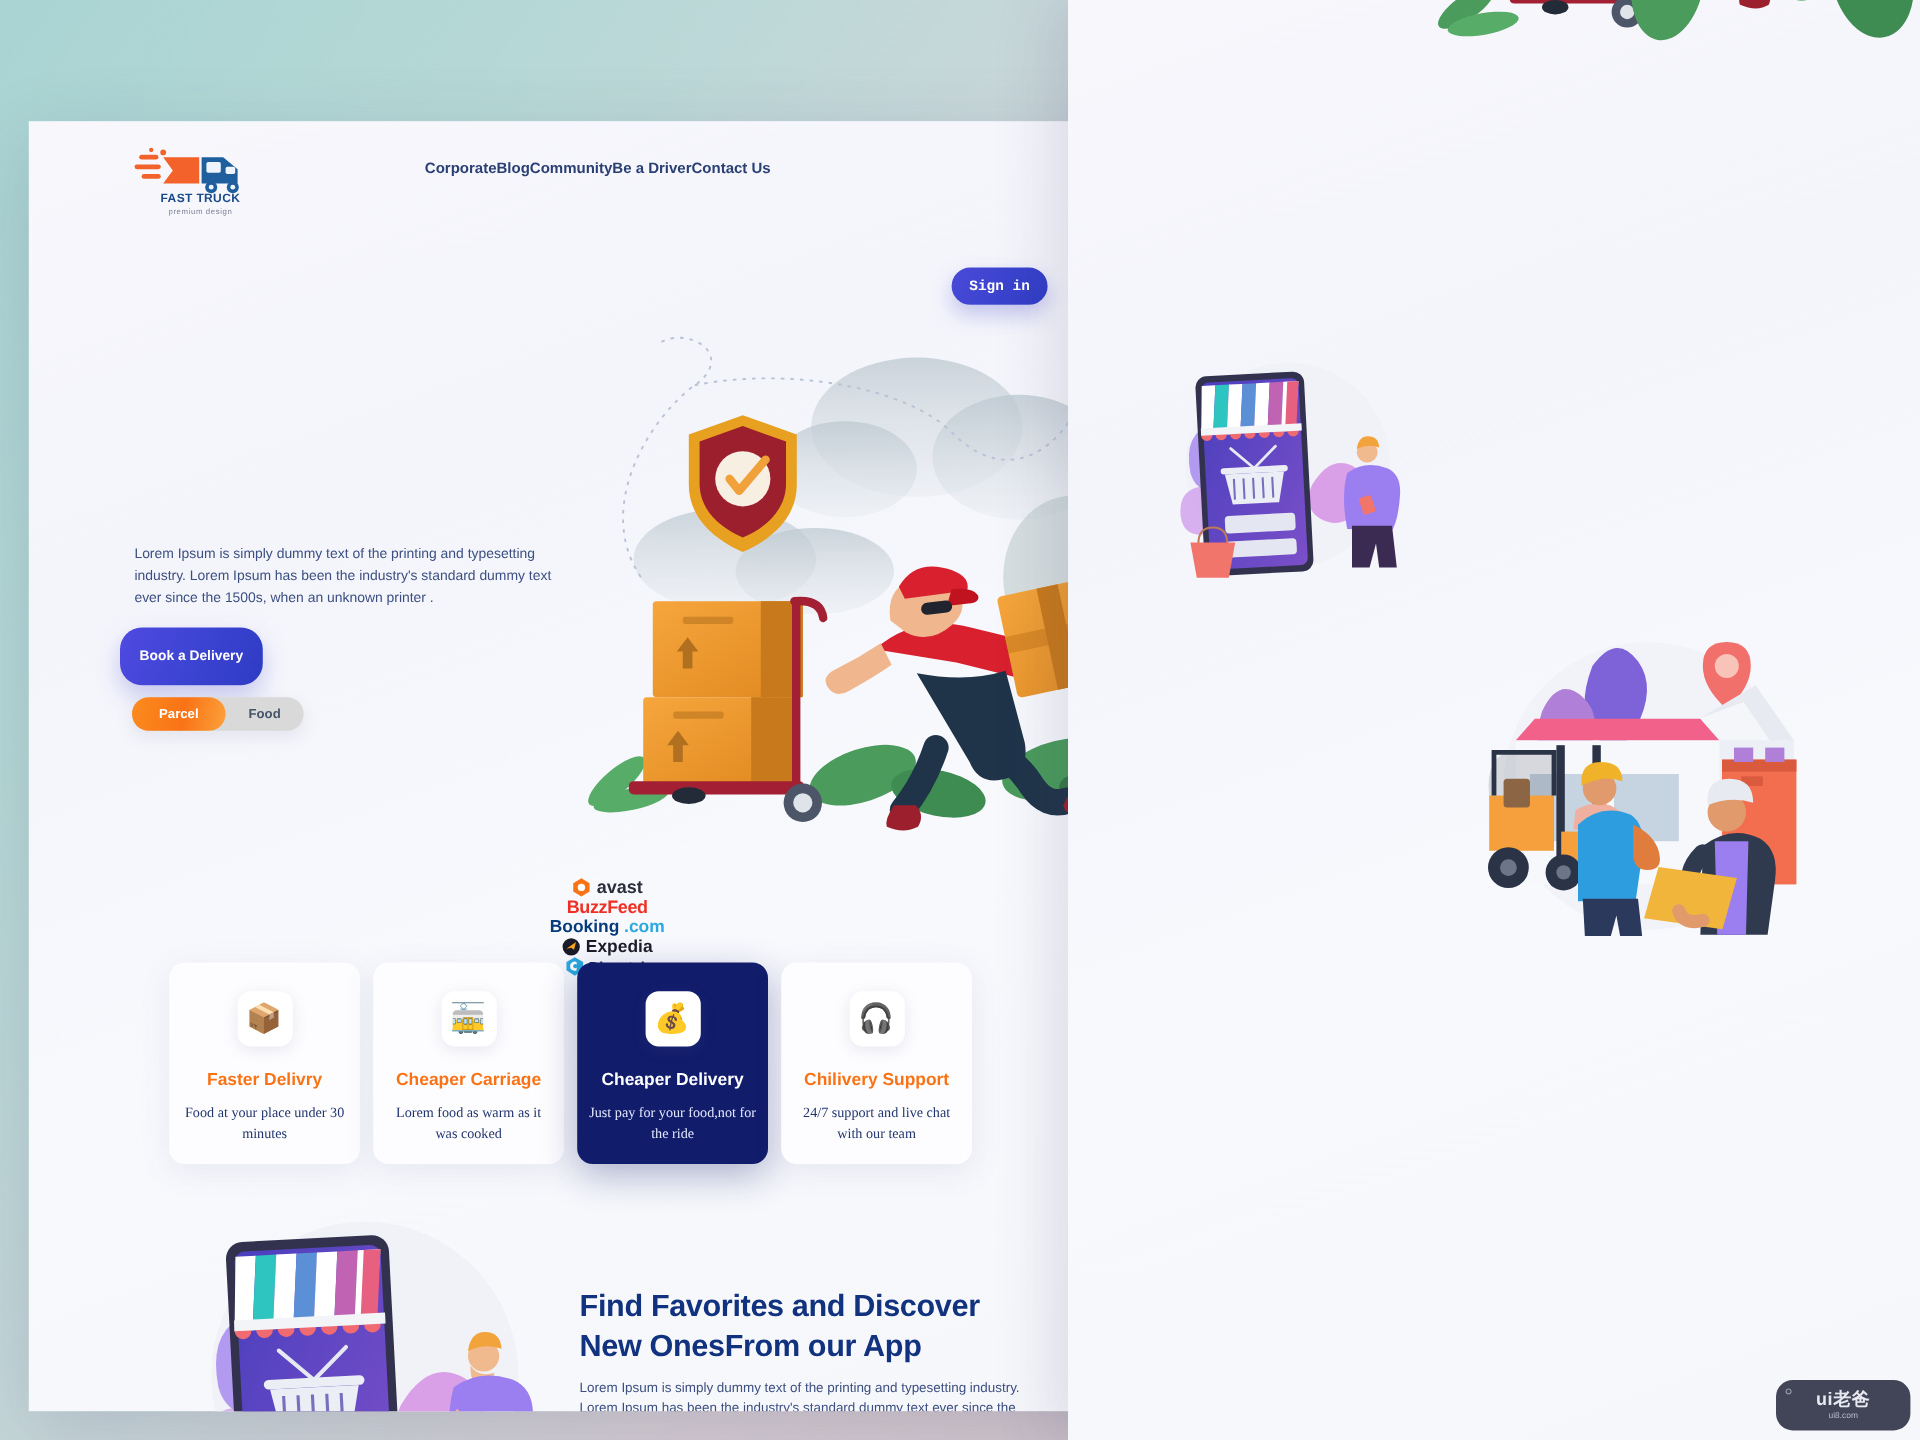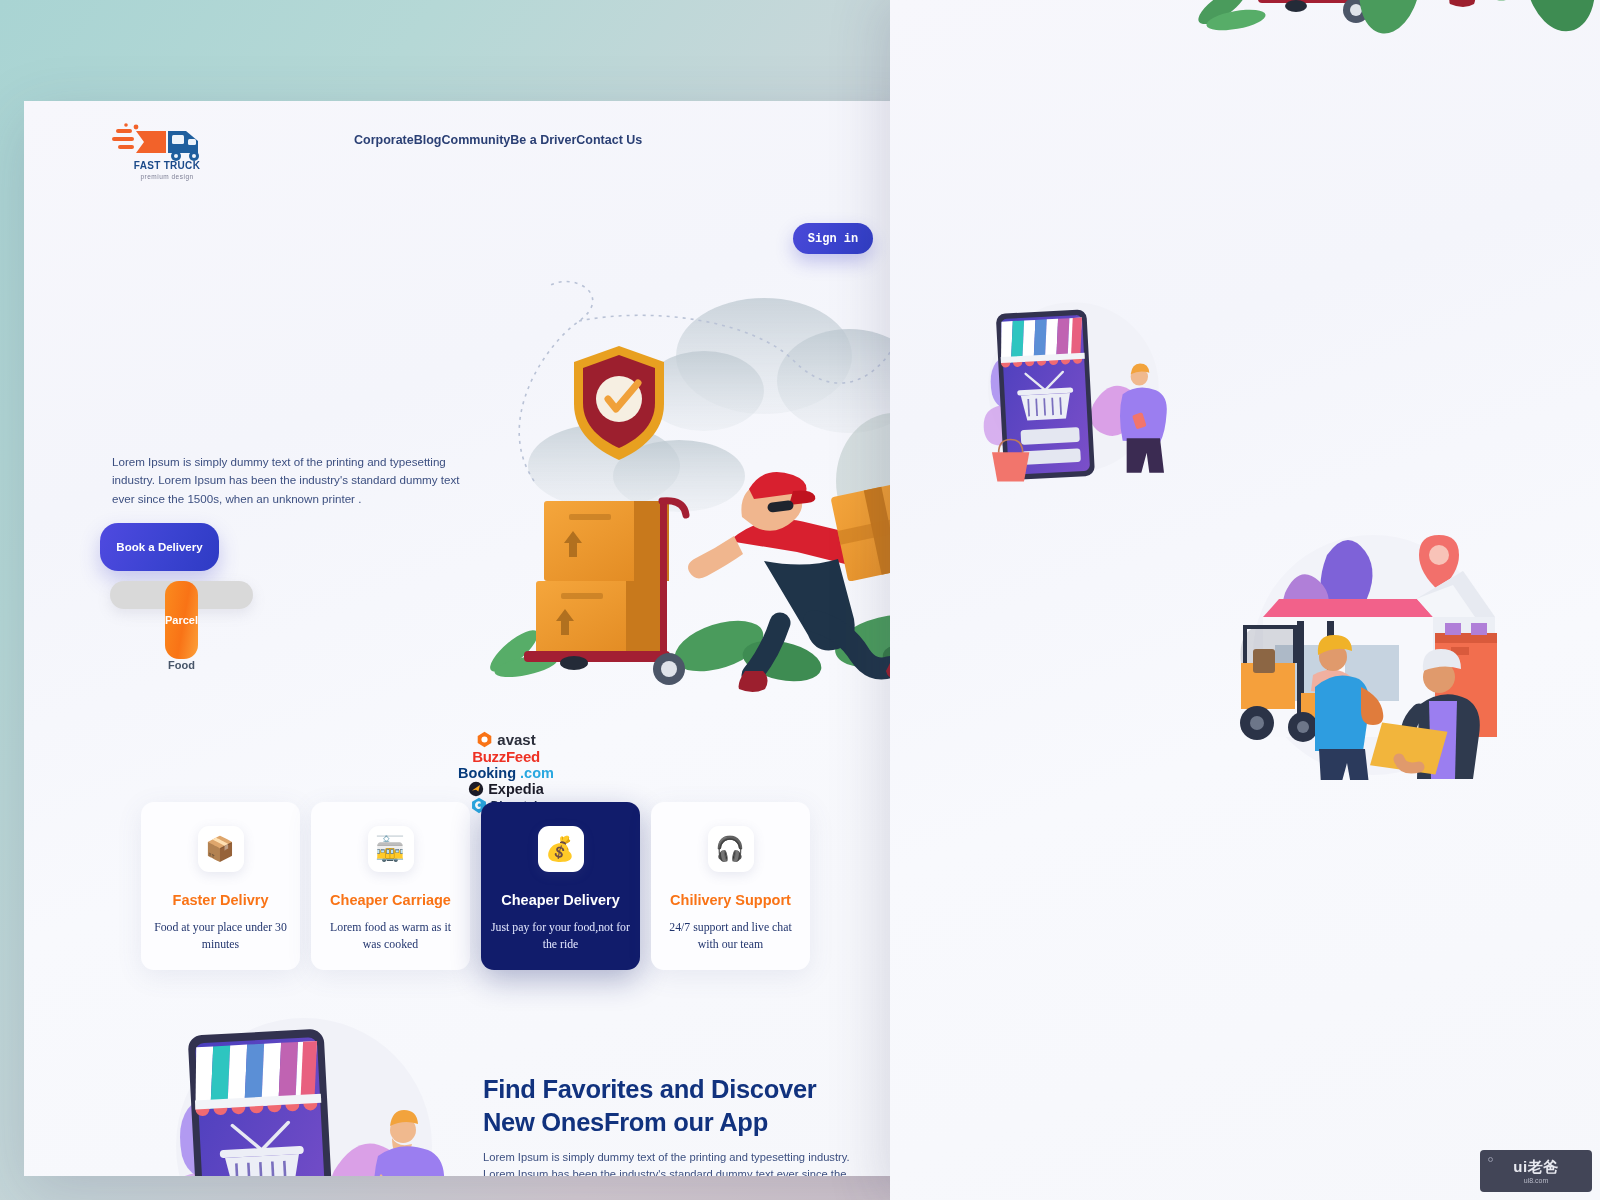--- a/index.html
+++ b/index.html
@@ -45,21 +45,21 @@
                line-height:1.58; color:#3c4f80; }
   .btn-primary {
     border:none; cursor:pointer; border-radius:18px; color:#fff; font-weight:bold;
     font-family:"Liberation Sans",sans-serif;
     background:linear-gradient(115deg,#4f4ae0 0%,#3b43d1 55%,#2e3bc4 100%);
     box-shadow:0 9px 20px rgba(60,60,200,.26);
   }
   #book-delivery-hero { position:absolute; left:76px; top:422px; width:119px; height:48px; font-size:11.5px; }
   .toggle { position:absolute; left:86px; top:480px; width:143px; height:28px;
             background:#d9d9d9; border-radius:14px; display:flex; align-items:center;
-            box-shadow:0 5px 14px rgba(120,120,150,.15);flex-direction:column;}
+            box-shadow:0 5px 14px rgba(120,120,150,.15);}
   .toggle .seg { flex:0 0 78px; height:28px; border-radius:14px; display:flex;
                  align-items:center; justify-content:center; font-size:11px; font-weight:bold; cursor:pointer;}
   .toggle .on { background:linear-gradient(100deg,#fb8b1e 0%,#f97316 55%,#fca13a 100%); color:#fff;}
   .toggle .off{ flex:1; color:#475569; }
 
   
   .illu { position:absolute; }
 
   
   .brands { position:absolute; display:flex; align-items:center; }
@@ -92,21 +92,21 @@
   #cards-left .card-desc { font-size:11.8px; margin-top:11px; line-height:1.45; width:140px;}
 
   
   #app-title-left { position:absolute; left:459px; top:972px; width:395px; font-size:25.5px;
                     line-height:1.3; font-weight:bold; color:#11327e; letter-spacing:-.3px;}
   #app-body-left  { position:absolute; left:459px; top:1048px; width:370px; font-size:11.2px;
                     line-height:1.55; color:#3c4f80;}
 
   
   #watermark { position:absolute; right:8px; bottom:8px; width:112px; height:42px;
-               background:#373a4d; border-radius:4px; display:flex; flex-direction:column;
+               background:#373a4d; border-radius:14px; display:flex; flex-direction:column;
                align-items:center; justify-content:center; opacity:.94;}
   #watermark .wm-main { color:#e8e9f0; font-size:15px; font-weight:bold; letter-spacing:.5px; line-height:1;}
   #watermark .wm-sub  { color:#b6b8c6; font-size:7px; margin-top:3px; }
   #watermark .wm-dot  { position:absolute; left:8px; top:7px; width:5px; height:5px;
                         border-radius:50%; border:1px solid #8d90a3;}
 </style>
 </head>
 <body>
 
 <div class="panel" id="panel-left">

